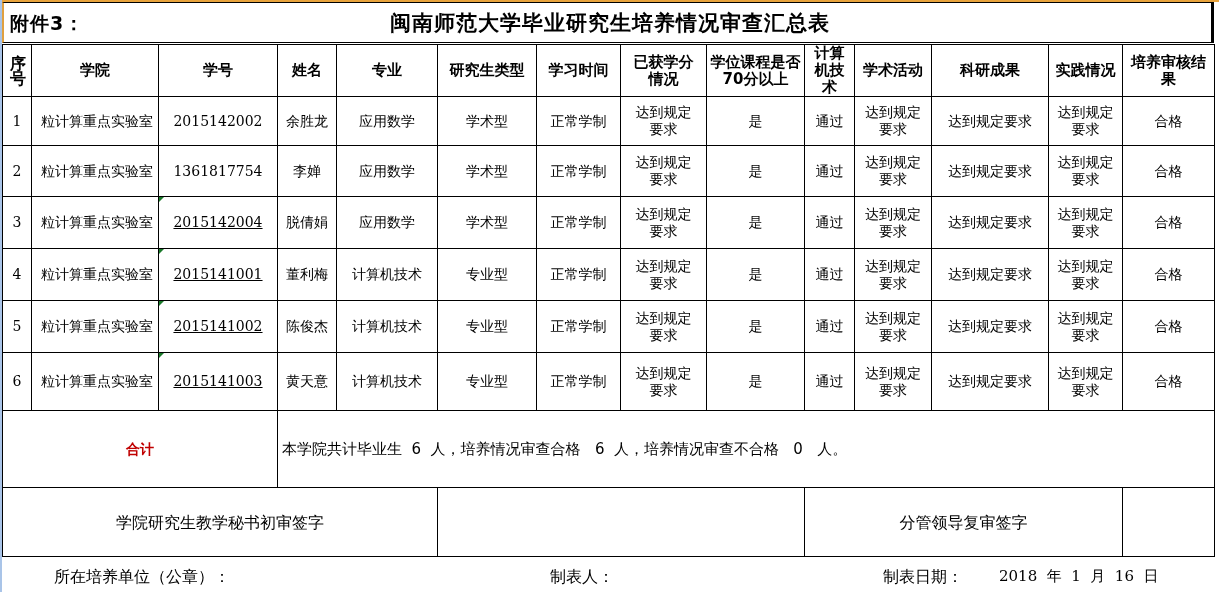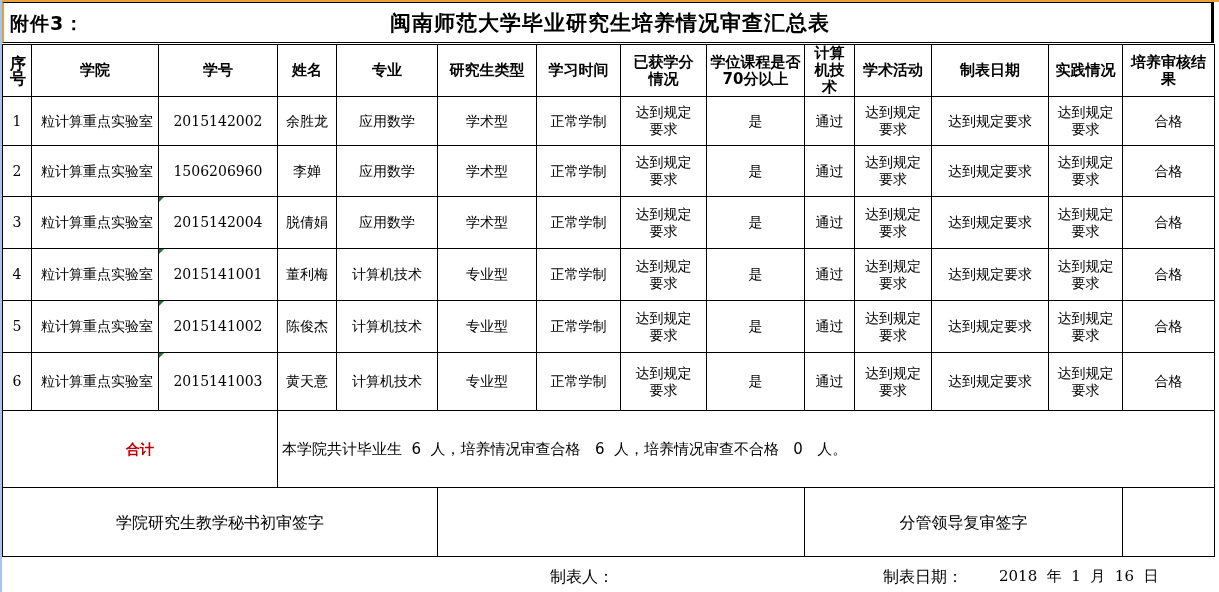--- a/index.html
+++ b/index.html
@@ -13,21 +13,21 @@
                border-left:2px solid #e0a040; }
   .attach { position:absolute; left:6px; top:8px; font-size:19px; font-weight:bold; letter-spacing:1px; }
   .title { position:absolute; left:0; width:1212px; top:6px; text-align:center;
            font-family:"DejaVu Serif", "Liberation Serif", serif; font-size:21px; font-weight:bold; letter-spacing:1px; }
   table.main { position:absolute; left:2px; top:44px; border-collapse:collapse; table-layout:fixed; }
   table.main td, table.main th { border:1px solid #000; text-align:center; vertical-align:middle;
         font-size:14px; padding:0; line-height:17px; overflow:hidden; }
   table.main th { font-weight:bold; font-size:15px; line-height:17px; }
   table.main td.num { font-family:"DejaVu Serif","Liberation Serif",serif; font-size:14px; }
   table.main td.college { text-align:center; padding-left:4px; }
-  .tri { position:relative; }
+  .tri { position:relative;text-decoration:underline; }
   .tri::before { content:""; position:absolute; left:0; top:0; border-top:5px solid #1a7a2a; border-right:5px solid transparent; }
   .total-label { color:#c00000; font-weight:bold; font-size:16px; }
   .summary { text-align:left !important; padding-left:4px !important; font-size:15px !important; }
   .sign { font-size:16px !important; }
   .footer { position:absolute; top:543px; left:2px; width:1212px; height:49px; }
   .footer span { position:absolute; top:24px; font-size:16px; }
 </style>
 </head>
 <body>
 
@@ -63,21 +63,21 @@
         <th>学院</th>
         <th>学号</th>
         <th>姓名</th>
         <th>专业</th>
         <th>研究生类型</th>
         <th>学习时间</th>
         <th><span style="display:inline-block;width:66px">已获学分情况</span></th>
         <th><span style="display:inline-block;width:90px">学位课程是否70分以上</span></th>
         <th><span style="display:inline-block;width:32px">计算机技术</span></th>
         <th>学术活动</th>
-        <th>制表日期</th>
+        <th>科研成果</th>
         <th>实践情况</th>
         <th><span style="display:inline-block;width:82px">培养审核结果</span></th>
       </tr>
     </thead>
     <tbody id="tbody">
         <tr style="height: 49px;">
           <td class="num">1</td>
           <td class="college">粒计算重点实验室</td>
           <td class="num">2015142002</td>
           <td>余胜龙</td>
@@ -88,21 +88,21 @@
           <td>是</td>
           <td>通过</td>
           <td><span style="display: inline-block; width: 64px;">达到规定要求</span></td>
           <td>达到规定要求</td>
           <td><span style="display: inline-block; width: 64px;">达到规定要求</span></td>
           <td>合格</td>
         </tr>
         <tr style="height: 51px;">
           <td class="num">2</td>
           <td class="college">粒计算重点实验室</td>
-          <td class="num">1506206960</td>
+          <td class="num">1361817754</td>
           <td>李婵</td>
           <td>应用数学</td>
           <td>学术型</td>
           <td>正常学制</td>
           <td><span style="display: inline-block; width: 64px;">达到规定要求</span></td>
           <td>是</td>
           <td>通过</td>
           <td><span style="display: inline-block; width: 64px;">达到规定要求</span></td>
           <td>达到规定要求</td>
           <td><span style="display: inline-block; width: 64px;">达到规定要求</span></td>
@@ -181,17 +181,18 @@
       <tr style="height:69px">
         <td colspan="5" class="sign">学院研究生教学秘书初审签字</td>
         <td colspan="4"></td>
         <td colspan="4" class="sign">分管领导复审签字</td>
         <td colspan="1"></td>
       </tr>
     </tbody>
   </table>
 
   <div class="footer">
+    <span style="left:52px">所在培养单位（公章）：</span>
     <span style="left:548px">制表人：</span>
     <span style="left:881px">制表日期：</span>
     <span style="left:997px;white-space:pre;font-family:'DejaVu Serif','Liberation Serif',serif;font-size:15px">2018  年  1  月  16  日</span>
   </div>
 </div>
 
 </body></html>

